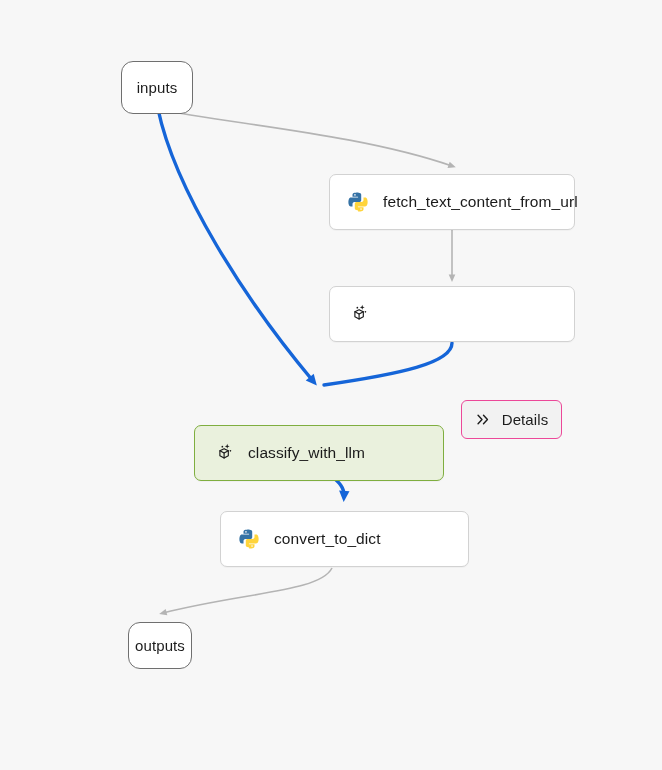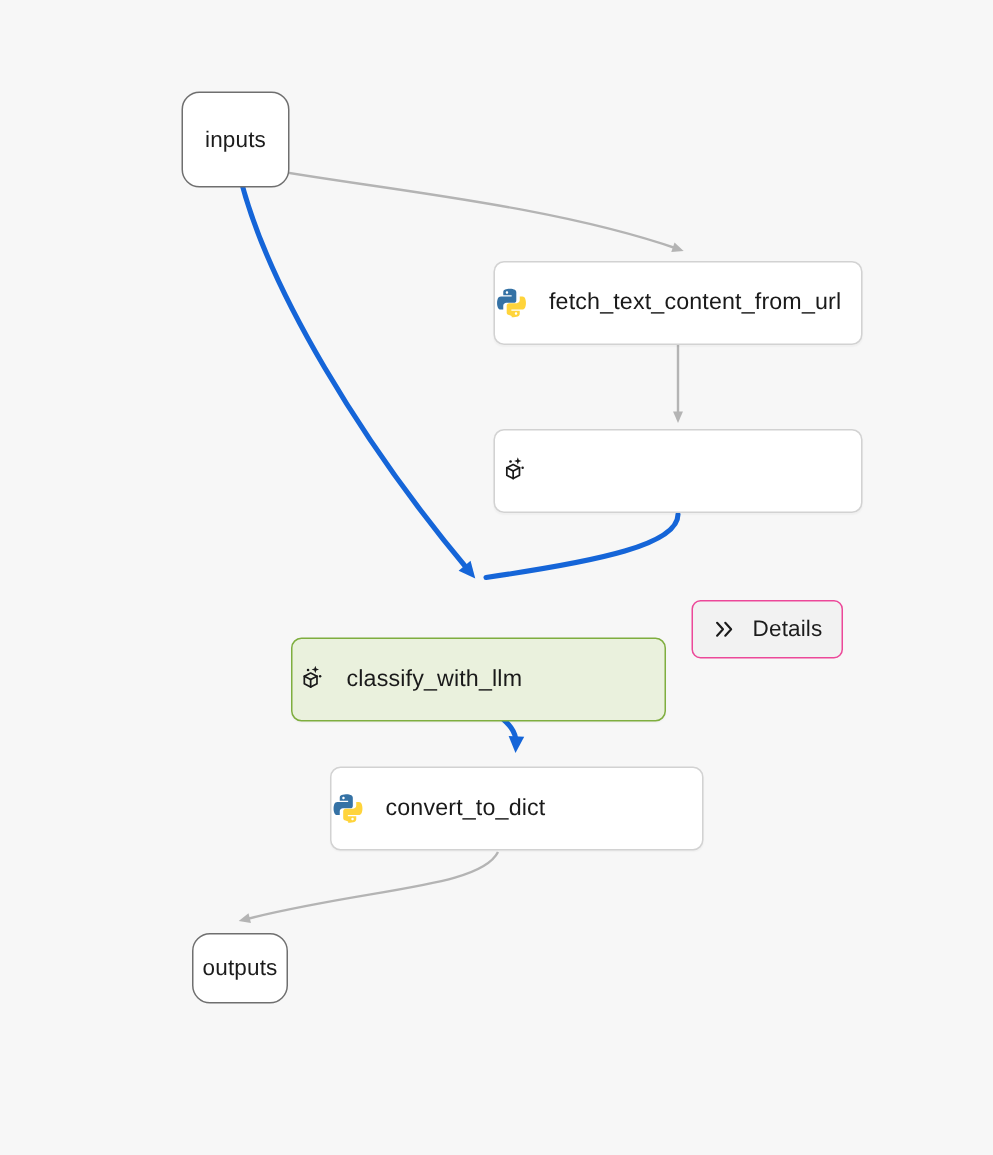--- a/index.html
+++ b/index.html
@@ -46,20 +46,21 @@
 
   
   .node {
     position: absolute;
     box-sizing: border-box;
     background: #ffffff;
     border: 1px solid #d2d2d2;
     border-radius: 7px;
     display: flex;
     align-items: center;
+    padding-left: 17px;
     gap: 14px;
     box-shadow: 0 1px 1px rgba(0,0,0,0.03);
   }
   .node.selected {
     background: #eaf1dd;
     border: 1.6px solid #7fae3f;
     margin-top: 26px;
   }
   .node-label {
     font-size: 15.5px;
@@ -119,21 +120,21 @@
 
     <path d="M452,230 L452,278" fill="none" stroke="#b4b4b4" stroke-width="1.6" marker-end="url(#arrow-grey)"></path>
 
     <path d="M452,343 C 452,363 400,374 324,385" fill="none" stroke="#1565d8" stroke-width="3.4" stroke-linecap="round"></path>
 
     <path d="M319,455 C 319,475 345,478 344,496" fill="none" stroke="#1565d8" stroke-width="3.4" stroke-linecap="round" marker-end="url(#arrow-blue)"></path>
 
     <path d="M332,568 C 320,592 245,592 163,613" fill="none" stroke="#b4b4b4" stroke-width="1.6" marker-end="url(#arrow-grey)"></path>
   </svg>
 
-  <div class="pill" style="left:121px; top:61px; width:72px; height:64px;">
+  <div class="pill" style="left:121px; top:61px; width:72px; height:53px;">
     <span>inputs</span>
   </div>
 
   <div class="node" style="left:329px; top:174px; width:246px; height:56px;">
     <span class="node-icon">
       <svg viewBox="0 0 24 24" width="22" height="22">
         <path d="M11.9 1.6c-1.9 0-3.5.2-4.5.6-1 .4-1.4 1-1.4 1.9v2.3h6.1v.8H4.3c-1 0-1.9.6-2.3 1.7-.4 1.2-.5 2-.5 3.1 0 1.1.1 1.9.5 3.1.4 1.1 1.1 1.7 2.1 1.7h1.9v-2.7c0-1.2 1-2.2 2.3-2.2h5.5c.9 0 1.7-.8 1.7-1.8V4.1c0-1-.7-1.7-1.7-1.9-.7-.2-1.3-.6-1.9-.6zM8.7 3.4c.5 0 .9.4.9.9s-.4.9-.9.9-.9-.4-.9-.9.4-.9.9-.9z" fill="#3572A5"></path>
         <path d="M12.1 22.4c1.9 0 3.5-.2 4.5-.6 1-.4 1.4-1 1.4-1.9v-2.3h-6.1v-.8h7.8c1 0 1.9-.6 2.3-1.7.4-1.2.5-2 .5-3.1 0-1.1-.1-1.9-.5-3.1-.4-1.1-1.1-1.7-2.1-1.7h-1.9v2.7c0 1.2-1 2.2-2.3 2.2H10.2c-.9 0-1.7.8-1.7 1.8v5c0 1 .7 1.7 1.7 1.9.7.2 1.3.6 1.9.6zm3.2-1.8c-.5 0-.9-.4-.9-.9s.4-.9.9-.9.9.4.9.9-.4.9-.9.9z" fill="#FFD43B"></path>
       </svg>
     </span>

